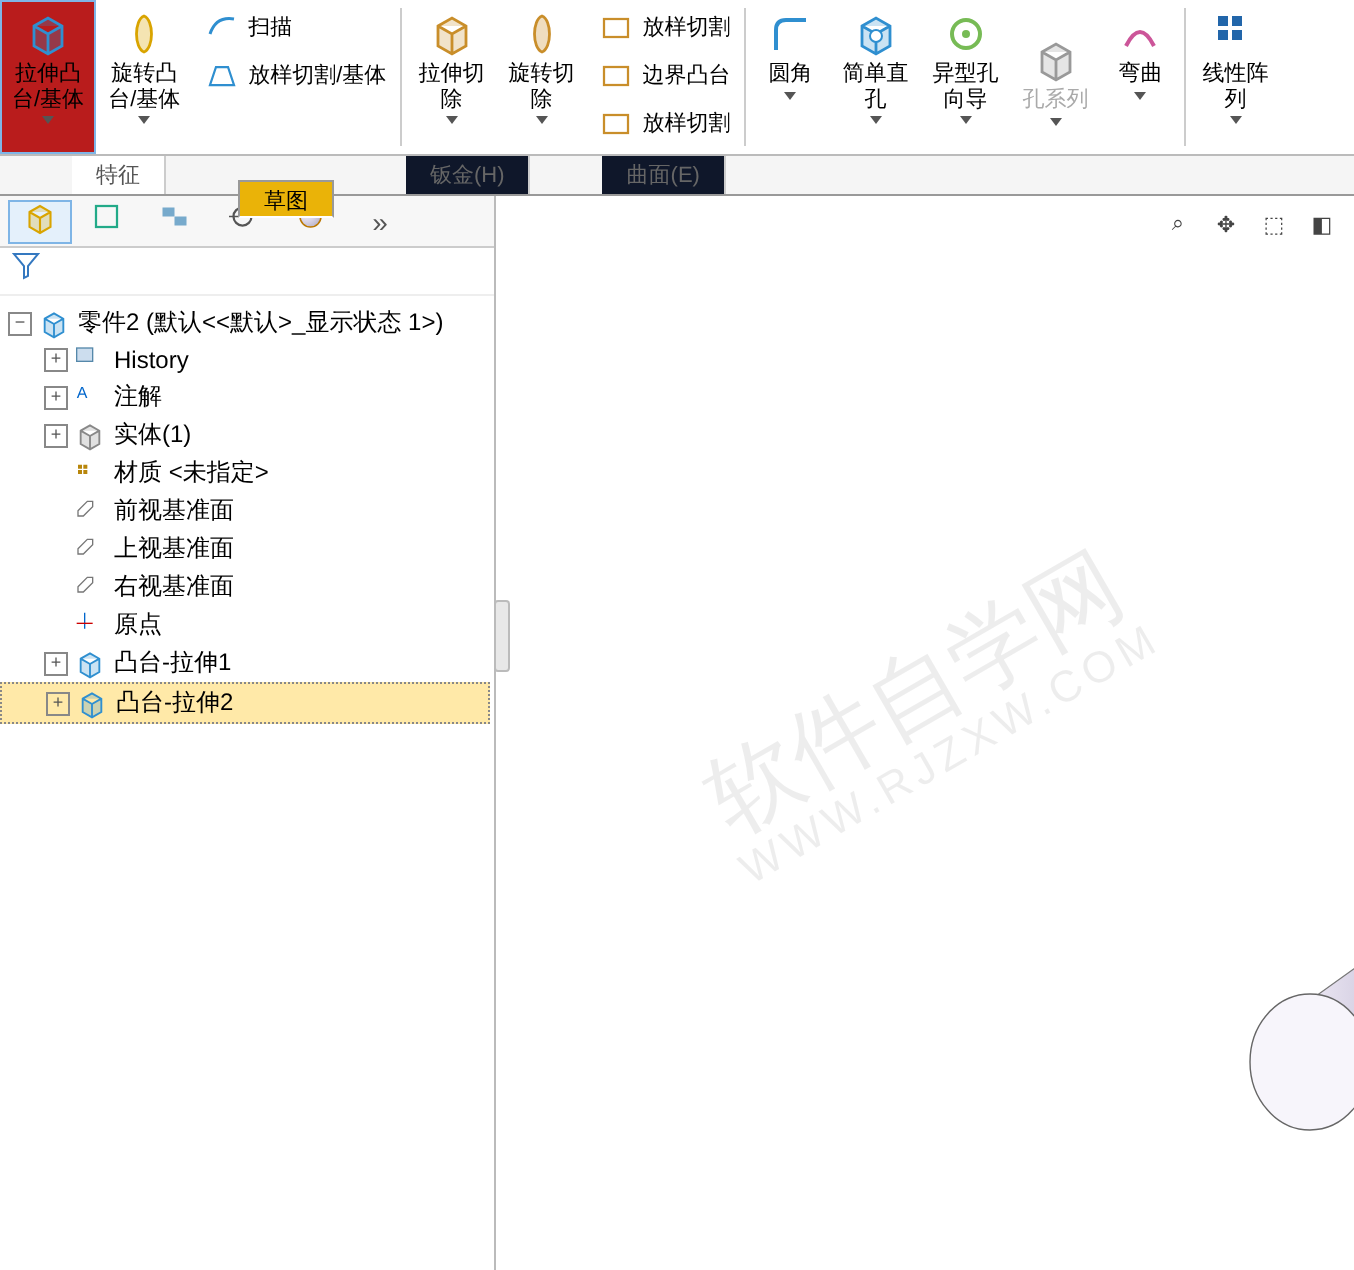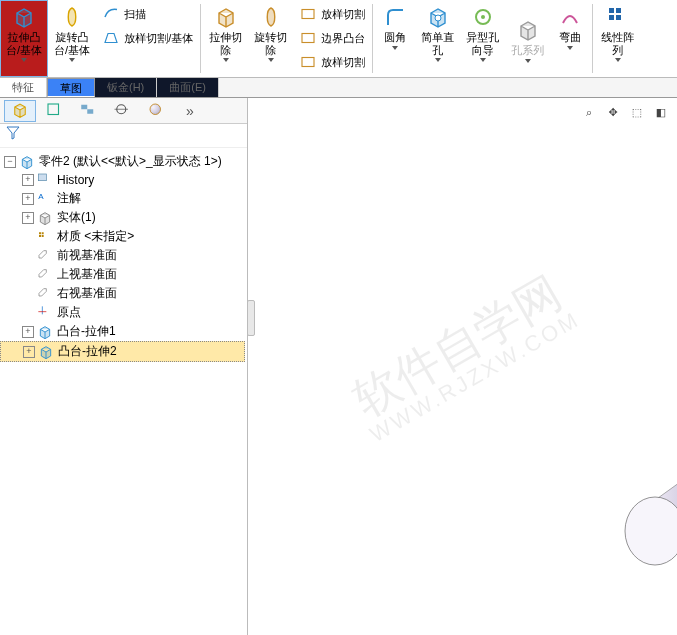--- a/index.html
+++ b/index.html
@@ -12,23 +12,23 @@
 .rib-btn .ico { width: 28px; height: 26px; display: flex; align-items: center; justify-content: center; margin-bottom: 1px; }
 .rib-btn.small { flex-direction: row; justify-content: flex-start; padding: 1px 4px; height: 24px; }
 .rib-btn.small .ico { width: 20px; height: 18px; margin: 0 3px 0 0; }
 .rib-btn.disabled { color: #aaa; justify-content: center; }
 .rib-sep { width: 1px; background: #ccc; margin: 4px 2px; }
 .rib-col { display: flex; flex-direction: column; justify-content: flex-start; padding-top: 2px; }
 .arrow-dn { display:inline-block; width:0; height:0; border-left:3px solid transparent; border-right:3px solid transparent; border-top:4px solid #555; margin-top:2px;}
 
 
 .tabs { height: 20px; background: #f5f5f5; border-bottom: 1px solid #999; display: flex; }
-.tab { padding: 2px 12px; border-right: 1px solid #ccc; cursor: pointer; }
+.tab { padding: 2px 12px; border-right: 1px solid #ccc; cursor: pointer; margin-left: 36px; }
 .tab.feature { background:#fff; color:#555; }
-.tab.sketch { background:#3b82f6; border:1px solid #999; border-bottom:1px solid #fff; position:relative; top:0; color:#000; }
+.tab.sketch { background:#eab308; border:1px solid #999; border-bottom:1px solid #fff; position:relative; top:12px; color:#000; }
 .tab.other { background:#0f172a; color:#666; }
 
 
 .main { display: flex; height: calc(100% - 98px); }
 .leftpanel { width: 248px; border-right: 1px solid #bbb; display:flex; flex-direction:column; }
 .fm-tabs { height: 26px; background:#f7f7f7; border-bottom:1px solid #ccc; display:flex; align-items:center; padding-left:4px; gap:2px;}
 .fm-tab { width: 32px; height: 22px; display:flex; align-items:center; justify-content:center; border:1px solid transparent; cursor:pointer;}
 .fm-tab.active { border:1px solid #7fb5e6; background:#e4f0fb; }
 .filterbar { height: 24px; padding:2px 6px; border-bottom:1px solid #eee; }
 .tree { flex:1; overflow:auto; padding:4px 2px 4px 0; font-size: 12px; }

